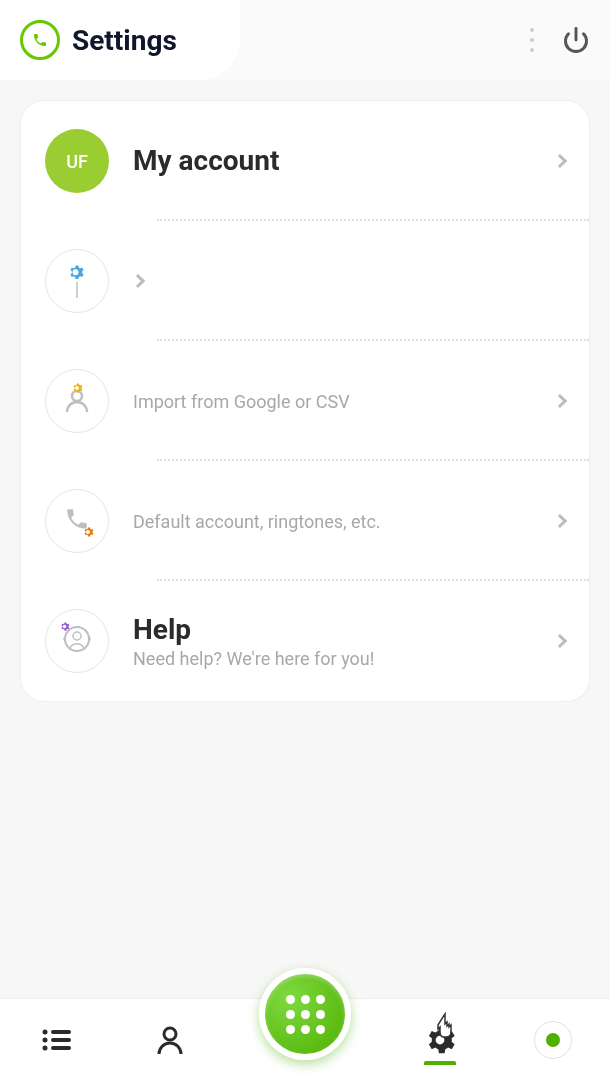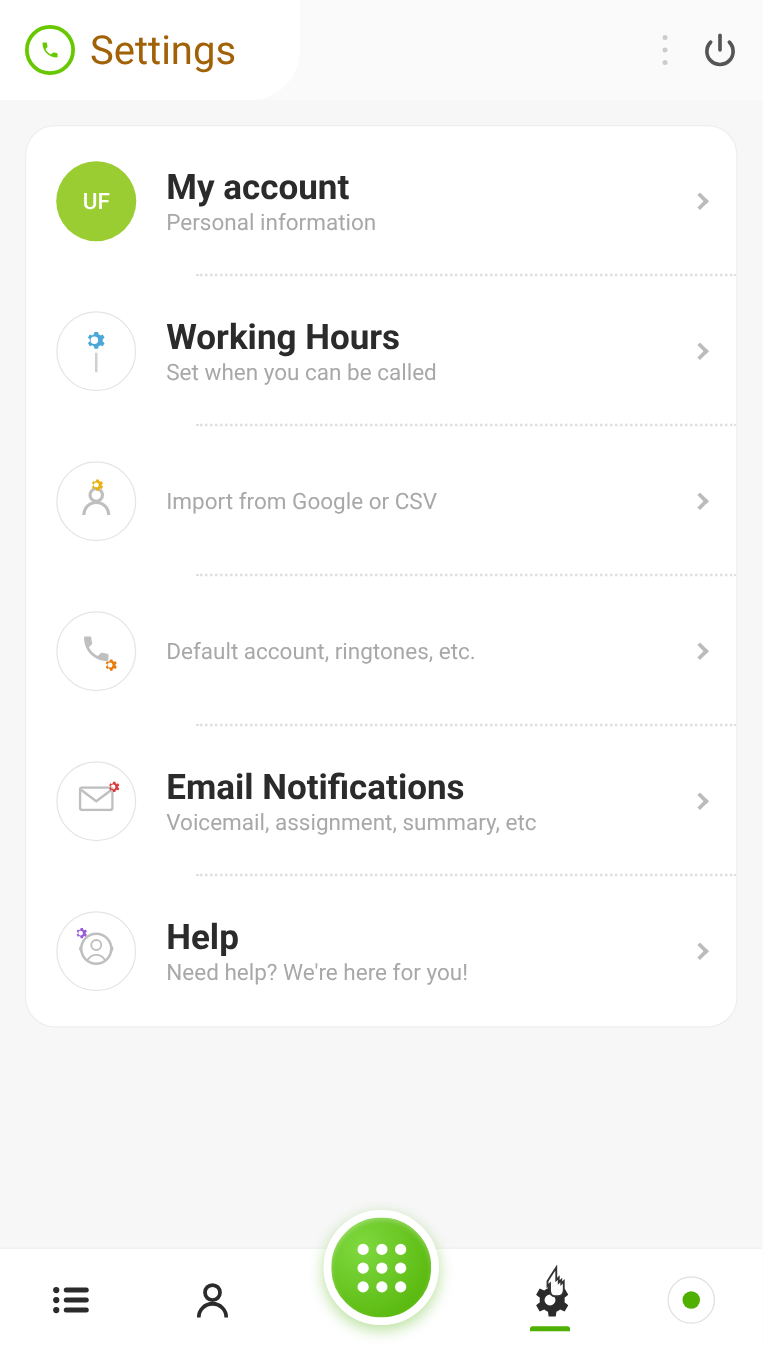--- a/index.html
+++ b/index.html
@@ -44,23 +44,23 @@
       align-items: center;
       justify-content: center;
       margin-right: 12px;
     }
     .phone-glyph {
       width: 16px;
       height: 16px;
       fill: #67c800;
     }
     .page-title {
-      font-size: 32px;
-      font-weight: 400;
-      color: #a16207;
+      font-size: 28px;
+      font-weight: 700;
+      color: #0f172a;
     }
     .header-actions {
       position: absolute;
       right: 20px;
       top: 0;
       height: 80px;
       display: flex;
       align-items: center;
       gap: 20px;
       z-index: 3;
@@ -276,39 +276,34 @@
 </div>
 
 <div class="card">
 
   <div class="list-item">
     <div class="avatar-circle avatar-green">
       <span>UF</span>
     </div>
     <div class="item-text">
       <div class="item-title">My account</div>
-      <div class="item-subtitle">Personal information</div>
     </div>
     <div class="chevron"></div>
   </div>
 
   <div class="list-item">
     <div class="avatar-circle avatar-bordered">
       <div class="gear-stick">
         <svg width="18" height="18" viewBox="0 0 24 24">
             <path fill="#4aa8d8" d="M12 8a4 4 0 1 0 0 8 4 4 0 0 0 0-8zm8.9 4c0 .4 0 .8-.1 1.2l2.1 1.6-2 3.4-2.5-1a8 8 0 0 1-2 1.2l-.4 2.6h-4l-.4-2.6a8 8 0 0 1-2-1.2l-2.5 1-2-3.4 2.1-1.6a8 8 0 0 1 0-2.4L5.1 9.2l2-3.4 2.5 1a8 8 0 0 1 2-1.2L12 3h4l.4 2.6a8 8 0 0 1 2 1.2l2.5-1 2 3.4-2.1 1.6c.1.4.1.8.1 1.2z" transform="translate(-2,-1) scale(1)"></path>
           </svg>
         <svg width="6" height="16">
             <rect x="2" y="0" width="2" height="16" fill="#cfcfcf"></rect>
           </svg>
       </div>
-    </div>
-    <div class="item-text">
-      <div class="item-title">Working Hours</div>
-      <div class="item-subtitle">Set when you can be called</div>
     </div>
     <div class="chevron"></div>
   </div>
 
   <div class="list-item">
     <div class="avatar-circle avatar-bordered">
       <div class="person-gear">
         <svg width="30" height="30" viewBox="0 0 30 30">
           <circle cx="15" cy="12" r="5" fill="none" stroke="#bfbfbf" stroke-width="2.5"></circle>
           <path d="M5 28 a10 10 0 0 1 20 0" fill="none" stroke="#bfbfbf" stroke-width="2.5"></path>
@@ -334,38 +329,20 @@
             <path fill="#e87a0a" d="M12 8a4 4 0 1 0 0 8 4 4 0 0 0 0-8zm8.9 4c0 .4 0 .8-.1 1.2l2.1 1.6-2 3.4-2.5-1a8 8 0 0 1-2 1.2l-.4 2.6h-4l-.4-2.6a8 8 0 0 1-2-1.2l-2.5 1-2-3.4 2.1-1.6a8 8 0 0 1 0-2.4L5.1 9.2l2-3.4 2.5 1a8 8 0 0 1 2-1.2L12 3h4l.4 2.6a8 8 0 0 1 2 1.2l2.5-1 2 3.4-2.1 1.6c.1.4.1.8.1 1.2z"></path>
           </svg>
       </div>
     </div>
     <div class="item-text">
       <div class="item-subtitle">Default account, ringtones, etc.</div>
     </div>
     <div class="chevron"></div>
   </div>
 
-  <div class="list-item">
-    <div class="avatar-circle avatar-bordered">
-      <div style="position:relative">
-        <svg width="28" height="20" viewBox="0 0 28 20">
-          <rect x="1" y="1" width="26" height="18" rx="2" fill="none" stroke="#bfbfbf" stroke-width="2"></rect>
-          <path d="M2 3 L14 12 L26 3" fill="none" stroke="#bfbfbf" stroke-width="2"></path>
-        </svg>
-        <svg width="11" height="11" viewBox="0 0 24 24" style="position:absolute;top:-5px;right:-5px">
-            <path fill="#d84040" d="M12 8a4 4 0 1 0 0 8 4 4 0 0 0 0-8zm8.9 4c0 .4 0 .8-.1 1.2l2.1 1.6-2 3.4-2.5-1a8 8 0 0 1-2 1.2l-.4 2.6h-4l-.4-2.6a8 8 0 0 1-2-1.2l-2.5 1-2-3.4 2.1-1.6a8 8 0 0 1 0-2.4L5.1 9.2l2-3.4 2.5 1a8 8 0 0 1 2-1.2L12 3h4l.4 2.6a8 8 0 0 1 2 1.2l2.5-1 2 3.4-2.1 1.6c.1.4.1.8.1 1.2z"></path>
-          </svg>
-      </div>
-    </div>
-    <div class="item-text">
-      <div class="item-title">Email Notifications</div>
-      <div class="item-subtitle">Voicemail, assignment, summary, etc</div>
-    </div>
-    <div class="chevron"></div>
-  </div>
 
   <div class="list-item">
     <div class="avatar-circle avatar-bordered">
       <div style="position:relative">
         <svg width="32" height="32" viewBox="0 0 32 32">
           <circle cx="16" cy="16" r="12" fill="none" stroke="#bfbfbf" stroke-width="2"></circle>
           <circle cx="16" cy="13" r="4" fill="none" stroke="#bfbfbf" stroke-width="1.5"></circle>
           <path d="M9 25 a8 8 0 0 1 14 0" fill="none" stroke="#bfbfbf" stroke-width="1.5"></path>
           <path d="M4 14 Q2 16 4 18" fill="none" stroke="#bfbfbf" stroke-width="1.5"></path>
           <path d="M28 14 Q30 16 28 18" fill="none" stroke="#bfbfbf" stroke-width="1.5"></path>

